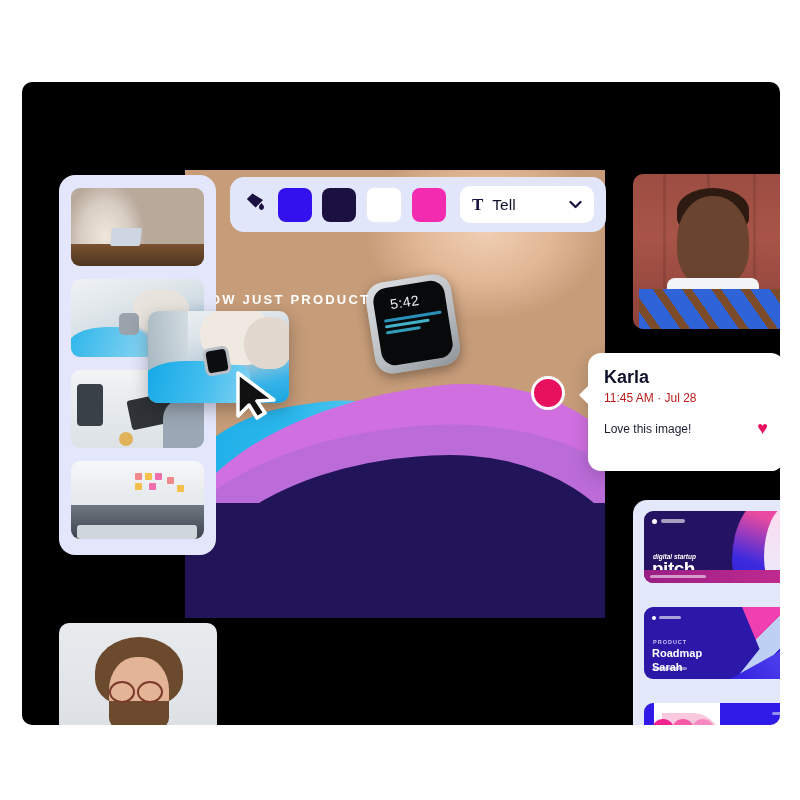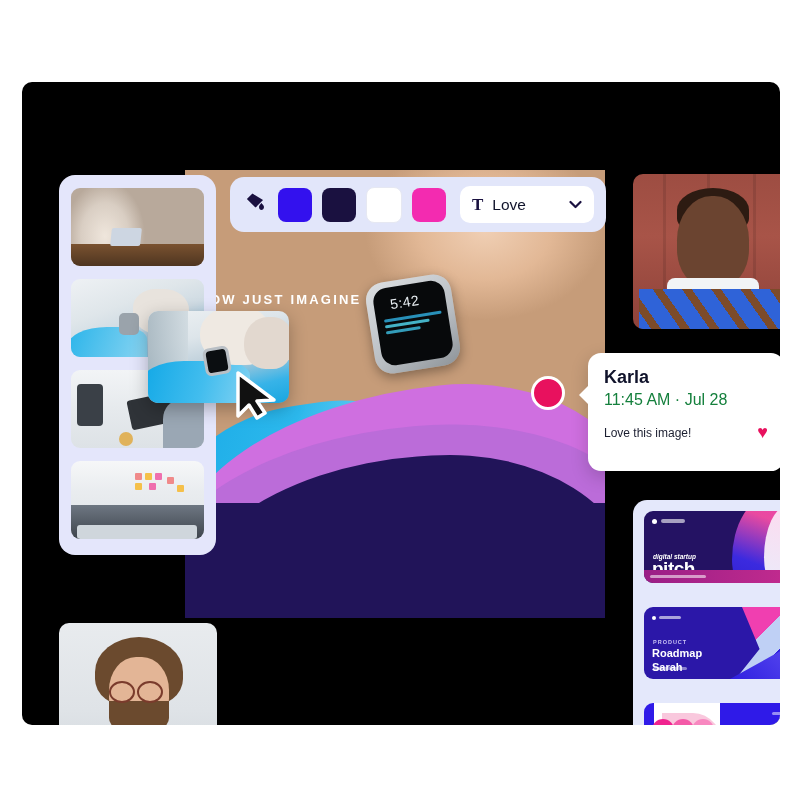--- a/index.html
+++ b/index.html
@@ -182,21 +182,21 @@
     position:absolute;left:566px;top:271px;width:196px;height:118px;
     background:#ffffff;border-radius:13px;padding:14px 16px;box-sizing:border-box;
     box-shadow:0 6px 18px rgba(0,0,0,.18);
   }
   .bubble:before{
     content:"";position:absolute;left:-9px;top:32px;width:0;height:0;
     border-top:10px solid transparent;border-bottom:10px solid transparent;
     border-right:10px solid #ffffff;
   }
   .b-name{font-size:18px;font-weight:700;color:#10132b;}
-  .b-meta{font-size:16px;color:#15803d;margin-top:3px;}
+  .b-meta{font-size:12px;color:#b91c1c;margin-top:3px;}
   .b-row{display:flex;align-items:center;justify-content:space-between;margin-top:13px;}
   .b-text{font-size:12px;color:#1b1e30;}
   .b-heart{color:#e8115e;font-size:18px;}
 
   
   .deck{
     position:absolute;left:611px;top:418px;width:160px;height:287px;
     background:#e4e8fb;border-radius:14px;
   }
   .card{position:absolute;left:11px;width:138px;height:72px;border-radius:9px;overflow:hidden;padding-left:24px;}
@@ -249,21 +249,21 @@
         <div class="watch-sub">
             <i></i>
             <i></i>
             <i></i>
           </div>
       </div>
       <div class="wave1"></div>
       <div class="wave2"></div>
       <div class="navy"></div>
       <div class="navy-flat"></div>
-      <div class="kicker">OW JUST IMAGINE</div>
+      <div class="kicker">OW JUST PRODUCT</div>
     </div>
 
     <div class="rail">
       <div class="thumb t1">
         <div class="tbl"></div>
           <div class="lap"></div>
       </div>
       <div class="thumb t2">
         <div class="sl"></div>
           <div class="hand"></div>
@@ -325,21 +325,21 @@
         <path d="M11 2 L6 7 L14 15" fill="none" stroke="#1a1140" stroke-width="1.6"></path>
         <path d="M6.5 7 L14 14.5 L20.5 8 Z" fill="#1a1140"></path>
         <path d="M22 15 c0 2-1.4 3-2.6 3S17 17 17 15 c0-1.4 2.4-4 2.4-4 S22 13.6 22 15 Z" fill="#1a1140"></path>
       </svg>
       <div class="swatch" style="background:#3311ee"></div>
       <div class="swatch" style="background:#1a1140"></div>
       <div class="swatch white" style="background:#ffffff"></div>
       <div class="swatch" style="background:#f32bb0"></div>
       <div class="fontsel">
         <span class="ticon">T</span>
-        <span class="fname">Love</span>
+        <span class="fname">Tell</span>
         <svg width="13" height="9" viewBox="0 0 13 9">
           <path d="M1.5 2 L6.5 7 L11.5 2" fill="none" stroke="#1a1140" stroke-width="2.2" stroke-linecap="round" stroke-linejoin="round"></path>
         </svg>
       </div>
     </div>
 
     <div class="pin"></div>
     <div class="bubble">
       <div class="b-name">Karla</div>
       <div class="b-meta">11:45 AM · Jul 28</div>

